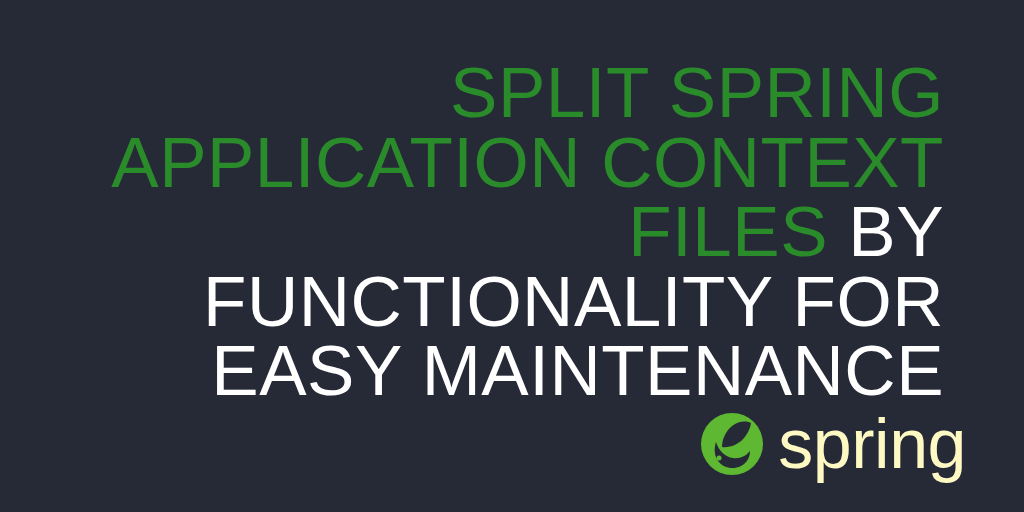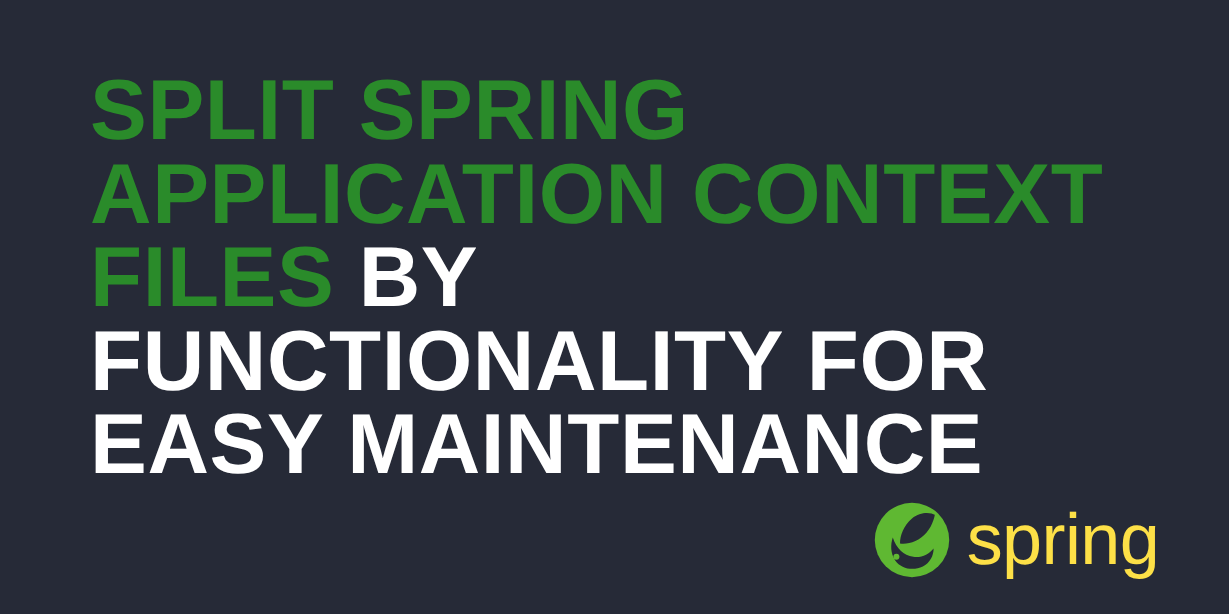--- a/index.html
+++ b/index.html
@@ -17,42 +17,43 @@
     }
     .headline {
       position: absolute;
       left: 75px;
       top: 58px;
       right: 80px;
       font-size: 71px;
       line-height: 0.98;
       letter-spacing: 0.5px;
       text-transform: uppercase;
-      font-weight: 700;
+      font-weight: 400;
       font-stretch: condensed;
+      text-align: right;
     }
     .headline .green {
       color: #2a8b2a;
     }
     .headline .white {
       color: #ffffff;
     }
     .logo {
       position: absolute;
       right: 58px;
       bottom: 28px;
       display: flex;
       align-items: center;
       gap: 14px;
     }
     .logo-text {
-      color: #fde047;
+      color: #fef9c3;
       font-family: -apple-system, BlinkMacSystemFont, 'Segoe UI', Helvetica, Arial, sans-serif;
       font-weight: 400;
-      font-size: 60px;
+      font-size: 70px;
       letter-spacing: -0.5px;
     }
   </style>
 </head>
 <body>
 
 <div class="headline">
   <span class="green">Split Spring Application Context Files</span><span class="white"> by Functionality for Easy Maintenance</span>
 </div>
 

